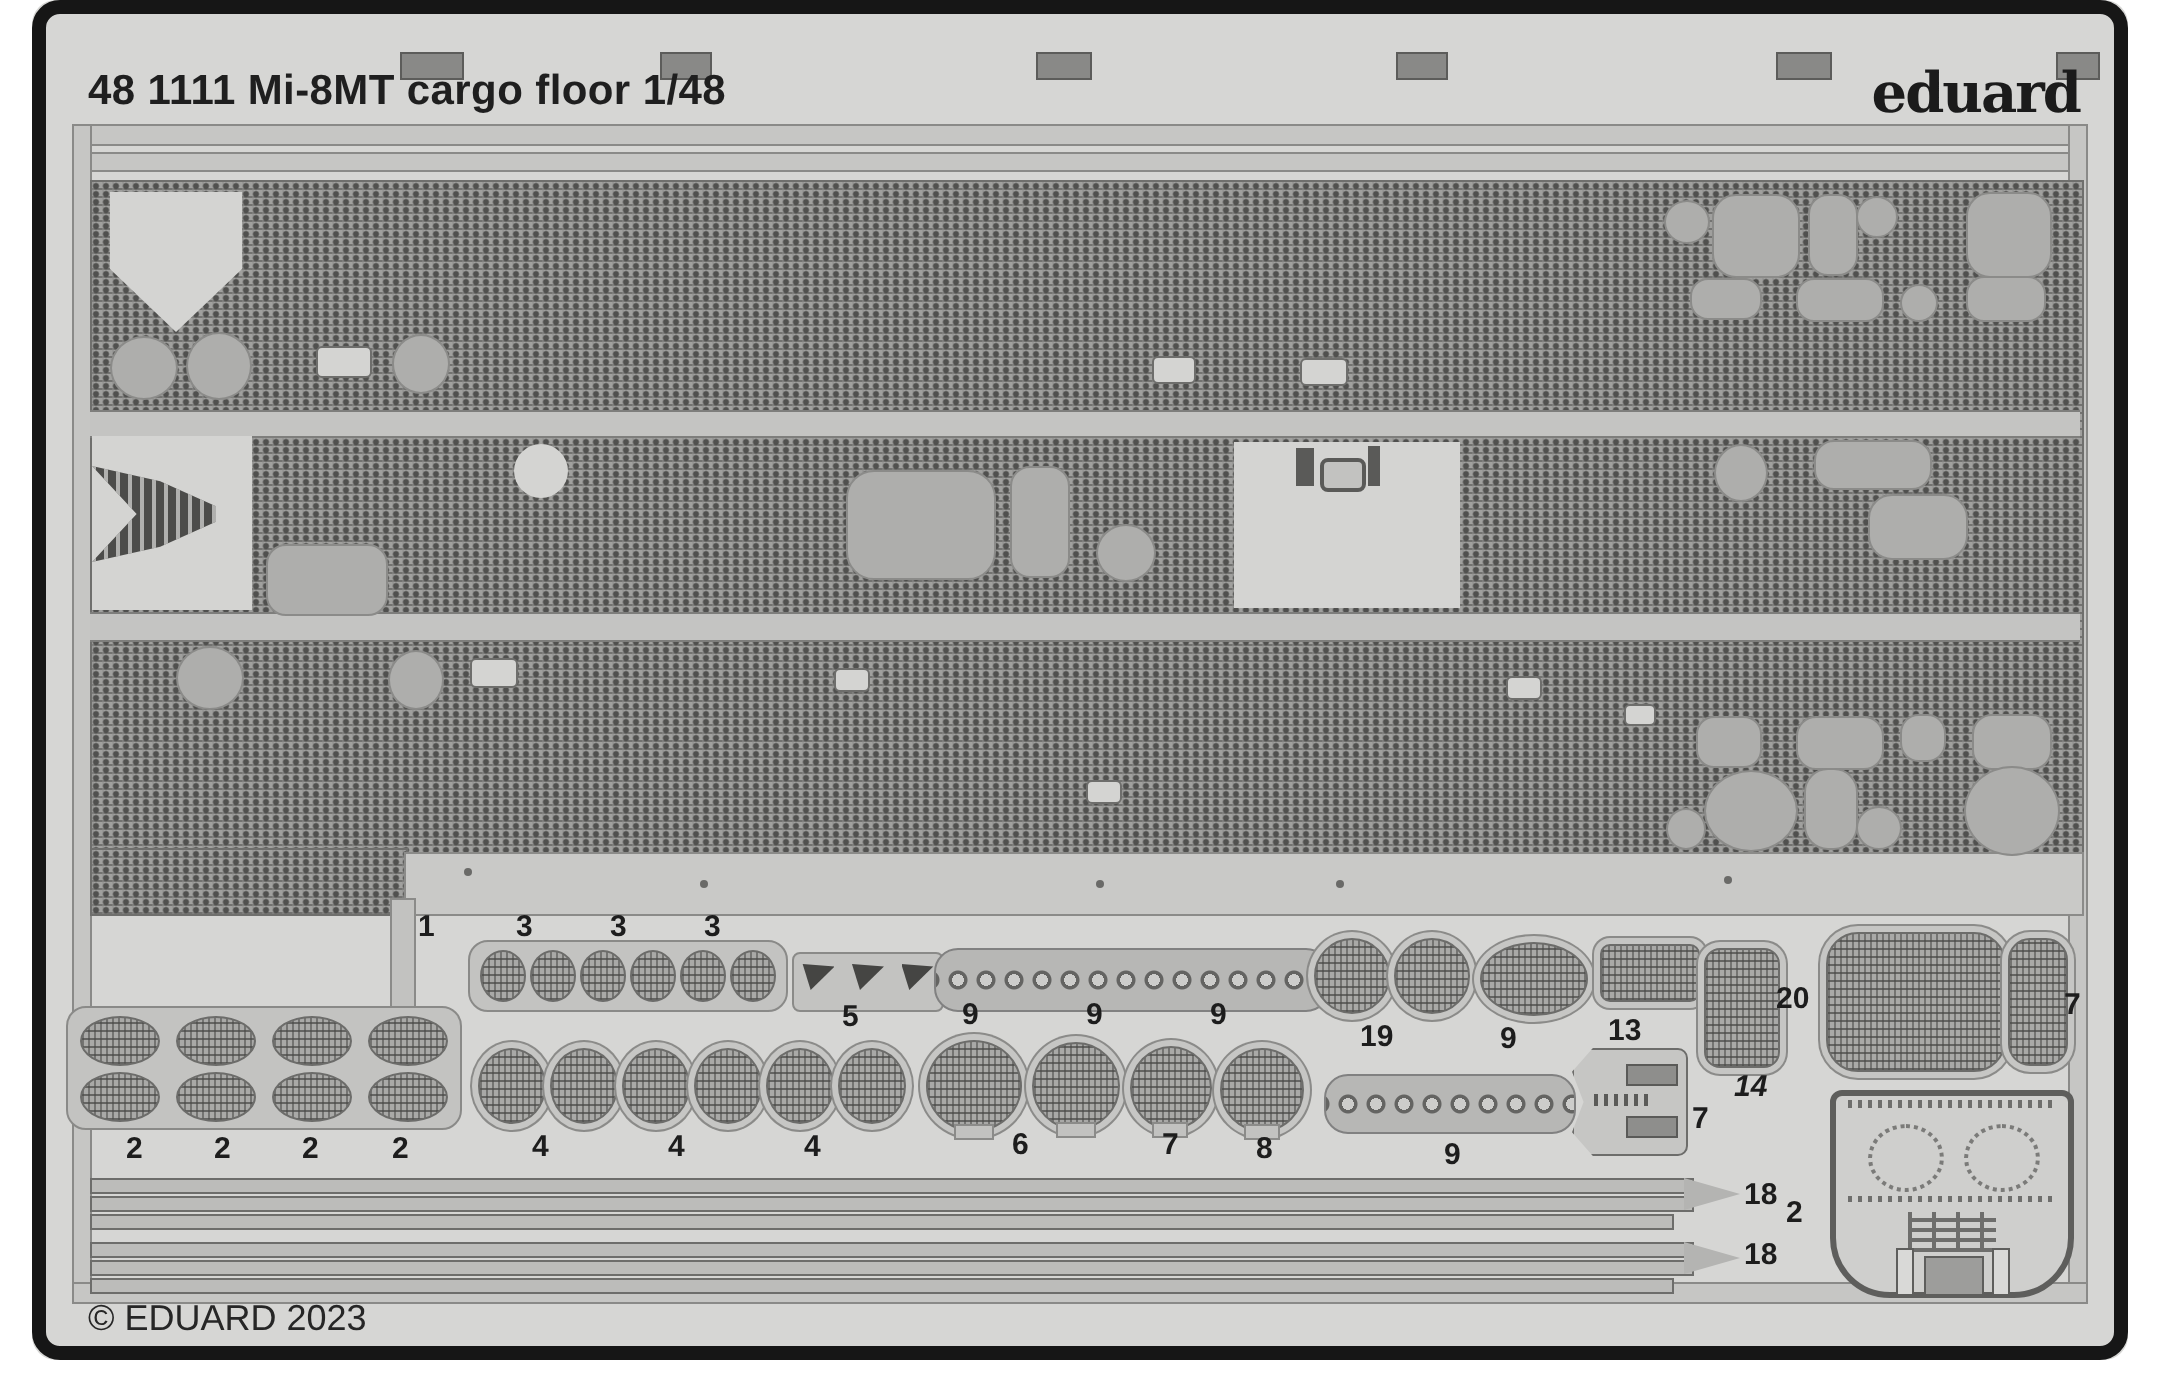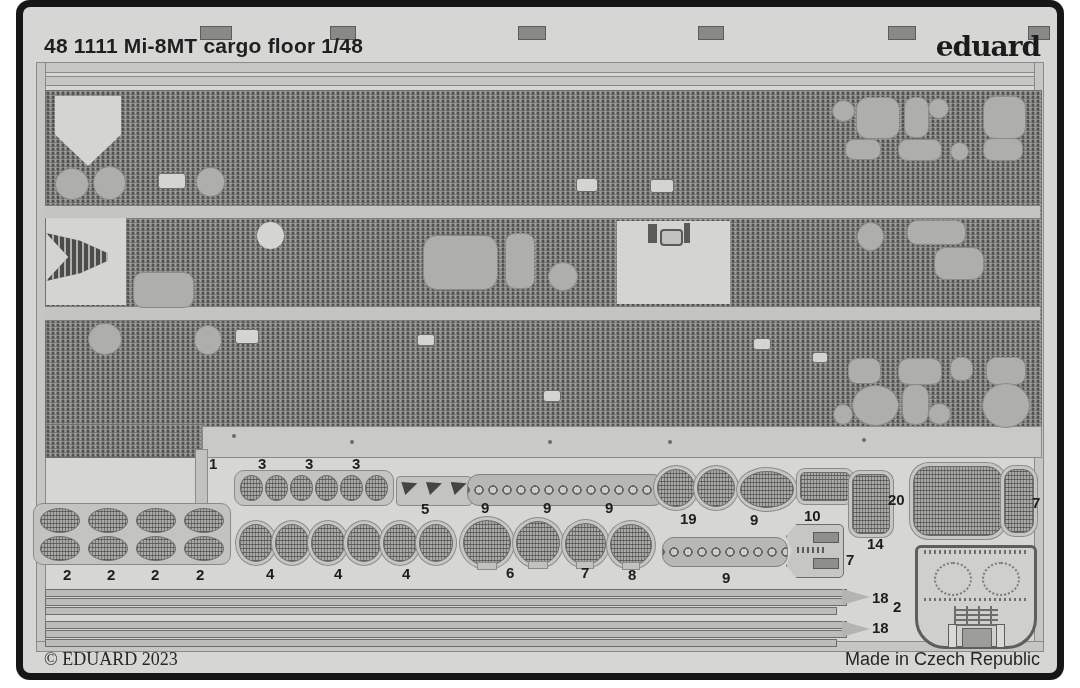--- a/index.html
+++ b/index.html
@@ -6,21 +6,21 @@
   .photo{position:relative;width:1080px;height:688px;background:#ffffff;overflow:hidden;
          font-family:"Liberation Sans", sans-serif;}
   .bg{position:absolute;left:16px;top:0;width:1048px;height:680px;background:#d6d6d4;border-radius:12px;}
   .photo-frame{position:absolute;left:16px;top:0;width:1034px;height:666px;border:7px solid #161616;
                border-radius:14px;pointer-events:none;z-index:50;}
   .abs{position:absolute;}
   .title{left:44px;top:34px;font-size:21px;font-weight:bold;color:#1f1f1f;letter-spacing:.2px;}
   .brand{left:930px;top:30px;width:110px;text-align:right;font-family:"DejaVu Serif", serif;
          font-weight:bold;font-size:28px;color:#1b1b1b;letter-spacing:-1px;}
   .footer{font-size:18px;color:#262626;}
-  .footer-left{left:44px;top:649px;font-family:Liberation Serif, serif;}
+  .footer-left{left:44px;top:649px;}
   .footer-right{left:760px;top:649px;width:280px;text-align:right;}
   .tab{background:#89898 7;background:#898987;border:1px solid #5c5c5a;height:12px;}
   .frame-strip{background:#c6c6c4;border:1px solid #8a8a88;}
   .knurl{background-color:#a0a09e;
     background-image:
       radial-gradient(circle at 2px 2px, rgba(58,58,56,.78) 0 1.1px, rgba(0,0,0,0) 1.9px),
       repeating-linear-gradient(90deg, rgba(142,142,140,.45) 0 1px, rgba(0,0,0,0) 1px 5px),
       repeating-linear-gradient(0deg, rgba(70,70,68,.5) 0 1px, rgba(0,0,0,0) 1px 4px);
     background-size:5px 4px, auto, auto;
     border:1px solid #6f6f6d;}
@@ -215,37 +215,36 @@
   <span class="plabel abs" style="left:209px;top:455px;">1</span>
   <span class="plabel abs" style="left:258px;top:455px;">3</span>
   <span class="plabel abs" style="left:305px;top:455px;">3</span>
   <span class="plabel abs" style="left:352px;top:455px;">3</span>
   <span class="plabel abs" style="left:421px;top:500px;">5</span>
   <span class="plabel abs" style="left:481px;top:499px;">9</span>
   <span class="plabel abs" style="left:543px;top:499px;">9</span>
   <span class="plabel abs" style="left:605px;top:499px;">9</span>
   <span class="plabel abs" style="left:680px;top:510px;">19</span>
   <span class="plabel abs" style="left:750px;top:511px;">9</span>
-  <span class="plabel abs" style="left:804px;top:507px;">10</span>
+  <span class="plabel abs" style="left:804px;top:507px;">13</span>
   <span class="plabel abs" style="left:888px;top:491px;">20</span>
   <span class="plabel abs" style="left:1032px;top:494px;">7</span>
   <span class="plabel abs" style="left:63px;top:566px;">2</span>
   <span class="plabel abs" style="left:107px;top:566px;">2</span>
   <span class="plabel abs" style="left:151px;top:566px;">2</span>
   <span class="plabel abs" style="left:196px;top:566px;">2</span>
   <span class="plabel abs" style="left:266px;top:565px;">4</span>
   <span class="plabel abs" style="left:334px;top:565px;">4</span>
   <span class="plabel abs" style="left:402px;top:565px;">4</span>
   <span class="plabel abs" style="left:506px;top:564px;">6</span>
   <span class="plabel abs" style="left:581px;top:564px;">7</span>
   <span class="plabel abs" style="left:628px;top:566px;">8</span>
   <span class="plabel abs" style="left:722px;top:569px;">9</span>
   <span class="plabel abs" style="left:846px;top:551px;">7</span>
-  <span class="plabel abs" style="left:867px;top:535px;">14</span>
+  <span class="plabel abs" style="left:867px;top:535px;font-style:italic;">14</span>
   <span class="plabel abs" style="left:893px;top:598px;">2</span>
   <span class="plabel abs" style="left:872px;top:589px;">18</span>
   <span class="plabel abs" style="left:872px;top:619px;">18</span>
 
   <div class="footer footer-left abs">© EDUARD 2023</div>
-  <div class="footer footer-right abs">Made in Czech Republic</div>
 
   <div class="photo-frame"></div>
 </div>
 
 </body></html>

